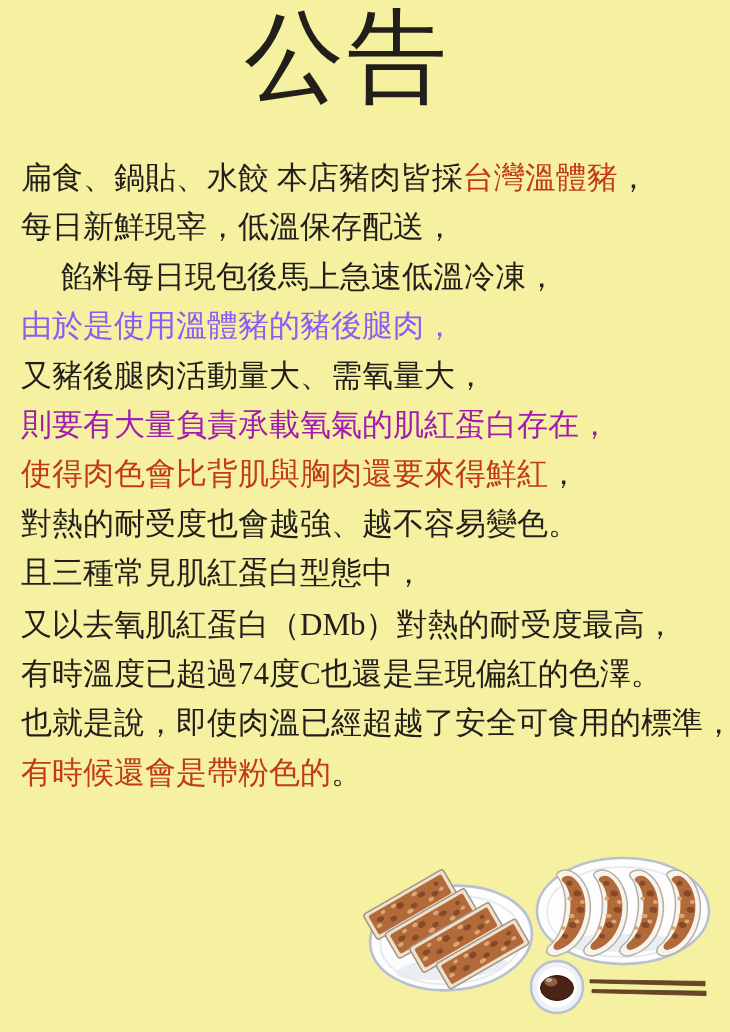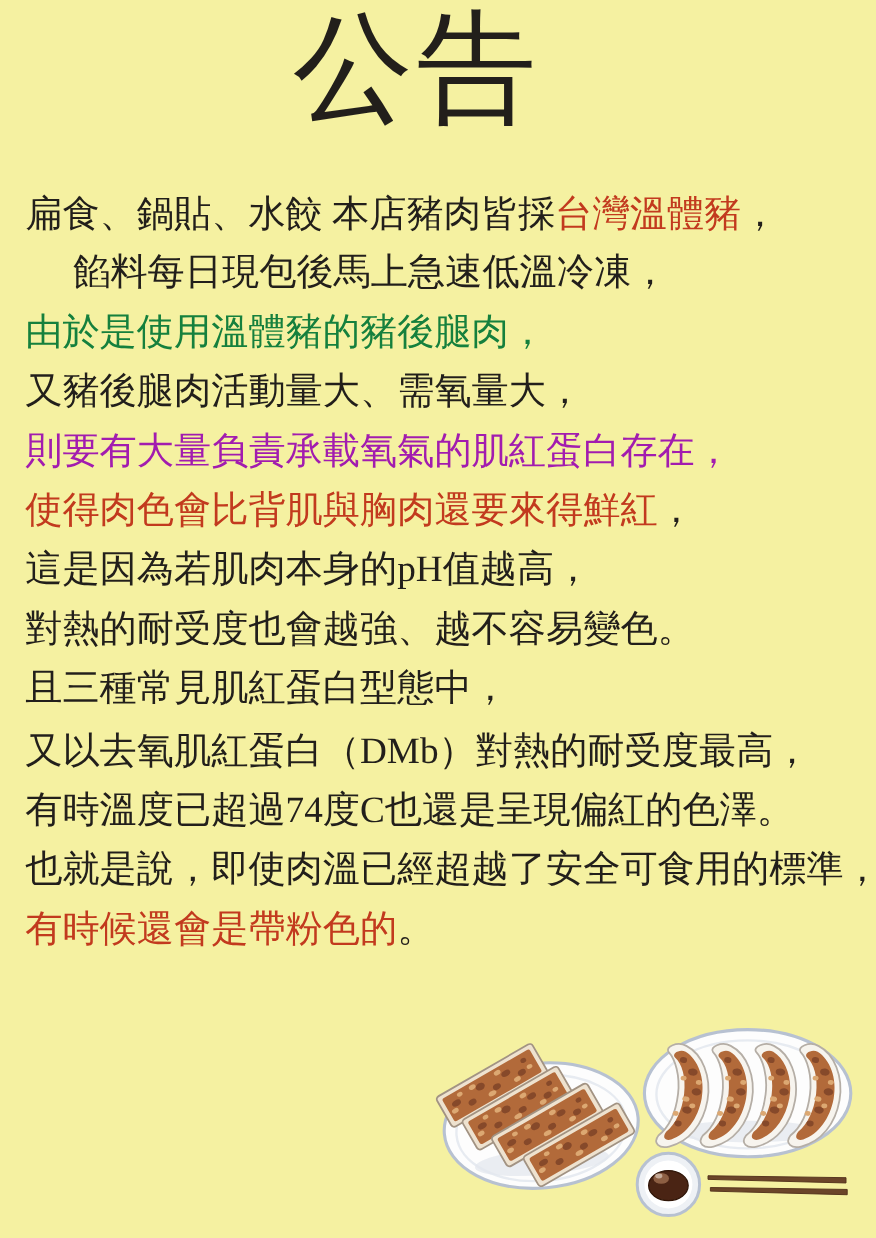--- a/index.html
+++ b/index.html
@@ -30,26 +30,26 @@
     position:absolute;left:360px;top:845px;width:370px;height:187px;
   }
 </style>
 </head>
 <body style="background: rgb(245, 241, 161);">
 
 <div class="notice-title" style="color: rgb(34, 31, 27);">公告</div>
 
 <div class="notice-body">
     <div class="line"><span style="color: rgb(34, 31, 27);">扁食、鍋貼、水餃 本店豬肉皆採</span><span style="color: rgb(194, 58, 30);">台灣溫體豬</span><span style="color: rgb(34, 31, 27);">，</span></div>
+    <div class="line"><span style="color: rgb(34, 31, 27);">每日新鮮現宰，低溫保存配送，</span></div>
     <div class="line"><span style="color: rgb(34, 31, 27); margin-left: 40px;">餡料每日現包後馬上急速低溫冷凍，</span></div>
-    <div class="line"><span style="color: #15803d;">由於是使用溫體豬的豬後腿肉，</span></div>
+    <div class="line"><span style="color: #8b5cf6;">由於是使用溫體豬的豬後腿肉，</span></div>
     <div class="line"><span style="color: rgb(34, 31, 27); font-family: Liberation Serif, serif;">又豬後腿肉活動量大、需氧量大，</span></div>
     <div class="line"><span style="color: #a21caf;">則要有大量負責承載氧氣的肌紅蛋白存在，</span></div>
     <div class="line"><span style="color: rgb(194, 58, 30);">使得肉色會比背肌與胸肉還要來得鮮紅</span><span style="color: rgb(34, 31, 27);">，</span></div>
-    <div class="line"><span style="color: rgb(34, 31, 27);">這是因為若肌肉本身的pH值越高，</span></div>
     <div class="line"><span style="color: rgb(34, 31, 27);">對熱的耐受度也會越強、越不容易變色。</span></div>
     <div class="line"><span style="color: rgb(34, 31, 27); font-family: Liberation Mono, monospace;">且三種常見肌紅蛋白型態中，</span></div>
     <div class="line"><span style="color: rgb(34, 31, 27);">又以去氧肌紅蛋白（DMb）對熱的耐受度最高，</span></div>
     <div class="line"><span style="color: rgb(34, 31, 27);">有時溫度已超過74度C也還是呈現偏紅的色澤。</span></div>
     <div class="line"><span style="color: rgb(34, 31, 27);">也就是說，即使肉溫已經超越了安全可食用的標準，</span></div>
     <div class="line"><span style="color: rgb(194, 58, 30);">有時候還會是帶粉色的</span><span style="color: rgb(34, 31, 27);">。</span></div>
   </div>
 
 <svg class="illustration" viewBox="0 0 370 187">
 

